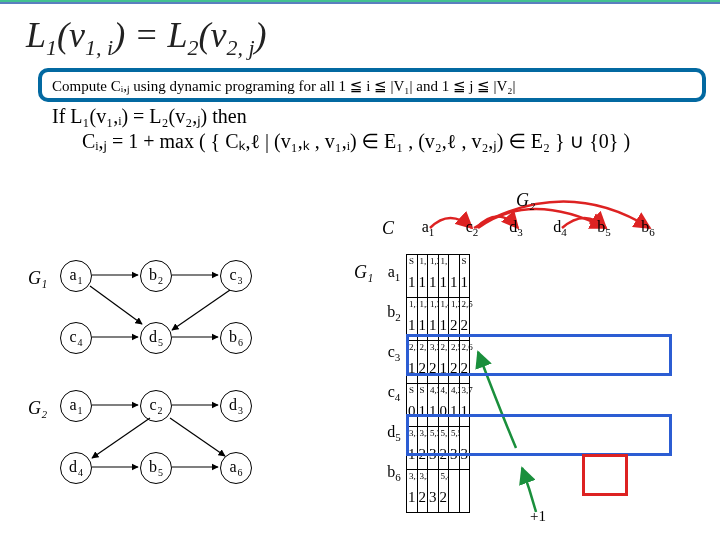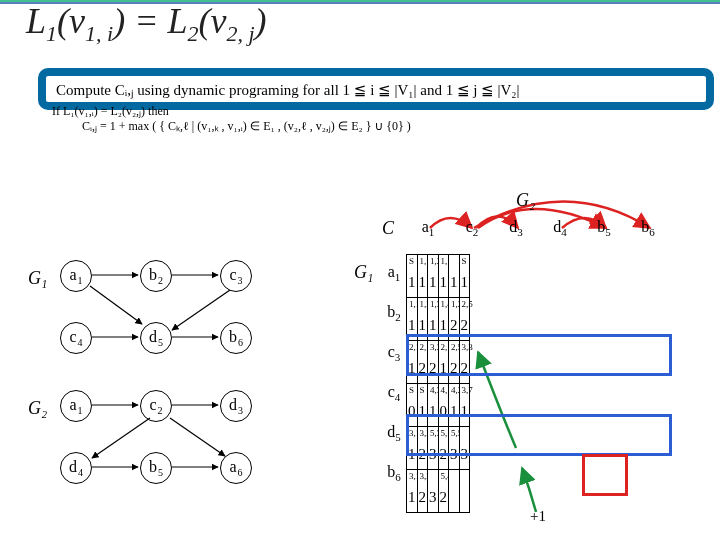--- a/index.html
+++ b/index.html
@@ -32,41 +32,41 @@
   }
   .ribbon:after {
     content: "";
     position: absolute;
     left: 0; right: 0; top: 2px; height: 2px;
     background: #5a7fbf;
   }
   .title {
     position: absolute;
     left: 26px;
-    top: 0;
+    top: 14px;
     font-size: 36px;
     font-style: italic;
     color: #222;
   }
   .statement-box {
     position: absolute;
     left: 38px;
     top: 68px;
     width: 640px;
-    border: 8px solid #0369a1;
+    border: 4px solid #0369a1;
     border-radius: 10px;
     padding: 3px 10px;
     font-size: 15px;
     background: #fff;
   }
   .iftext {
     position: absolute;
     left: 52px;
     top: 104px;
-    font-size: 12px;
+    font-size: 20px;
     line-height: 1.25;
   }
   .iftext .indent { padding-left: 30px; display: block; }
 
   .node {
     position: absolute;
     width: 30px; height: 30px;
     border: 1.5px solid #000;
     border-radius: 50%;
     background:#fff;
@@ -235,21 +235,21 @@
             <td class="cell"><span class="sup">1,4</span><span style="display: inline-block; margin-top: 12px;">1</span></td>
             <td class="cell"><span class="sup">1,2</span><span style="display: inline-block; margin-top: 12px;">2</span></td>
             <td class="cell"><span class="sup">2,5</span><span style="display: inline-block; margin-top: 12px;">2</span></td>
           </tr>
           <tr>
             <td class="cell"><span class="sup">2,1</span><span style="display: inline-block; margin-top: 12px;">1</span></td>
             <td class="cell"><span class="sup">2,1</span><span style="display: inline-block; margin-top: 12px;">2</span></td>
             <td class="cell"><span class="sup">3,2</span><span style="display: inline-block; margin-top: 12px;">2</span></td>
             <td class="cell"><span class="sup">2,1</span><span style="display: inline-block; margin-top: 12px;">1</span></td>
             <td class="cell"><span class="sup">2,5</span><span style="display: inline-block; margin-top: 12px;">2</span></td>
-            <td class="cell"><span class="sup">3,3</span><span style="display: inline-block; margin-top: 12px;">2</span></td>
+            <td class="cell"><span class="sup">2,6</span><span style="display: inline-block; margin-top: 12px;">2</span></td>
           </tr>
           <tr>
             <td class="cell"><span class="sup">S</span><span style="display: inline-block; margin-top: 12px;">0</span></td>
             <td class="cell"><span class="sup">S</span><span style="display: inline-block; margin-top: 12px;">1</span></td>
             <td class="cell"><span class="sup">4,3</span><span style="display: inline-block; margin-top: 12px;">1</span></td>
             <td class="cell"><span class="sup">4,1</span><span style="display: inline-block; margin-top: 12px;">0</span></td>
             <td class="cell"><span class="sup">4,2</span><span style="display: inline-block; margin-top: 12px;">1</span></td>
             <td class="cell"><span class="sup">3,7</span><span style="display: inline-block; margin-top: 12px;">1</span></td>
           </tr>
           <tr>

